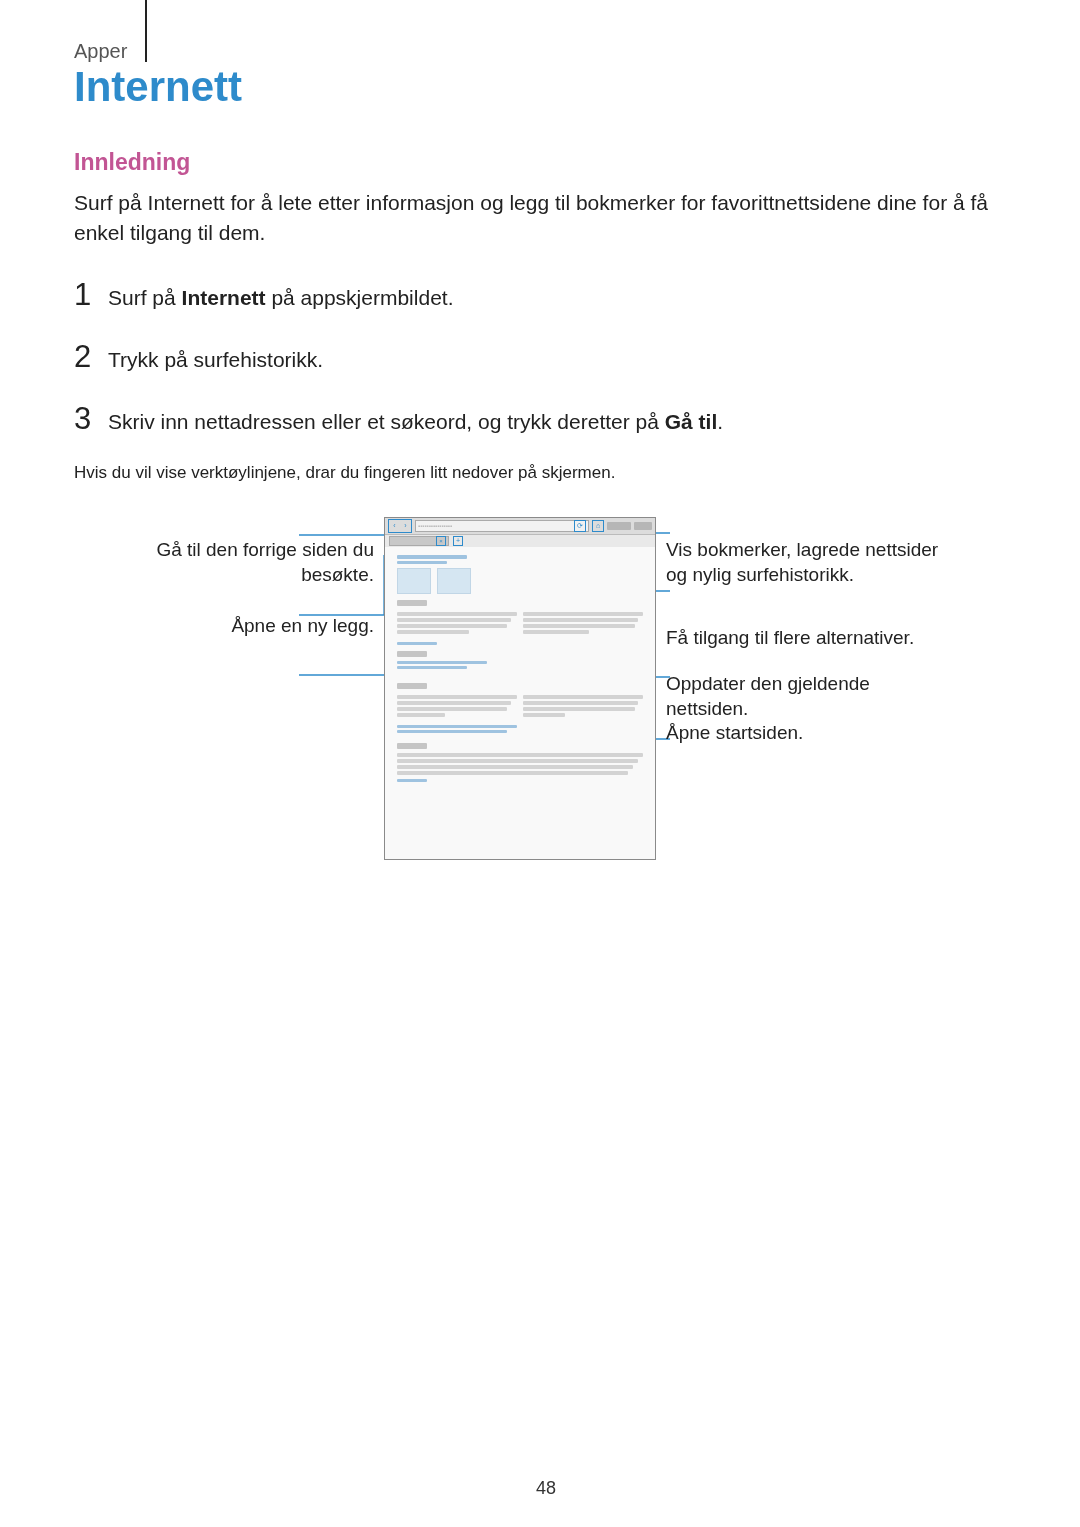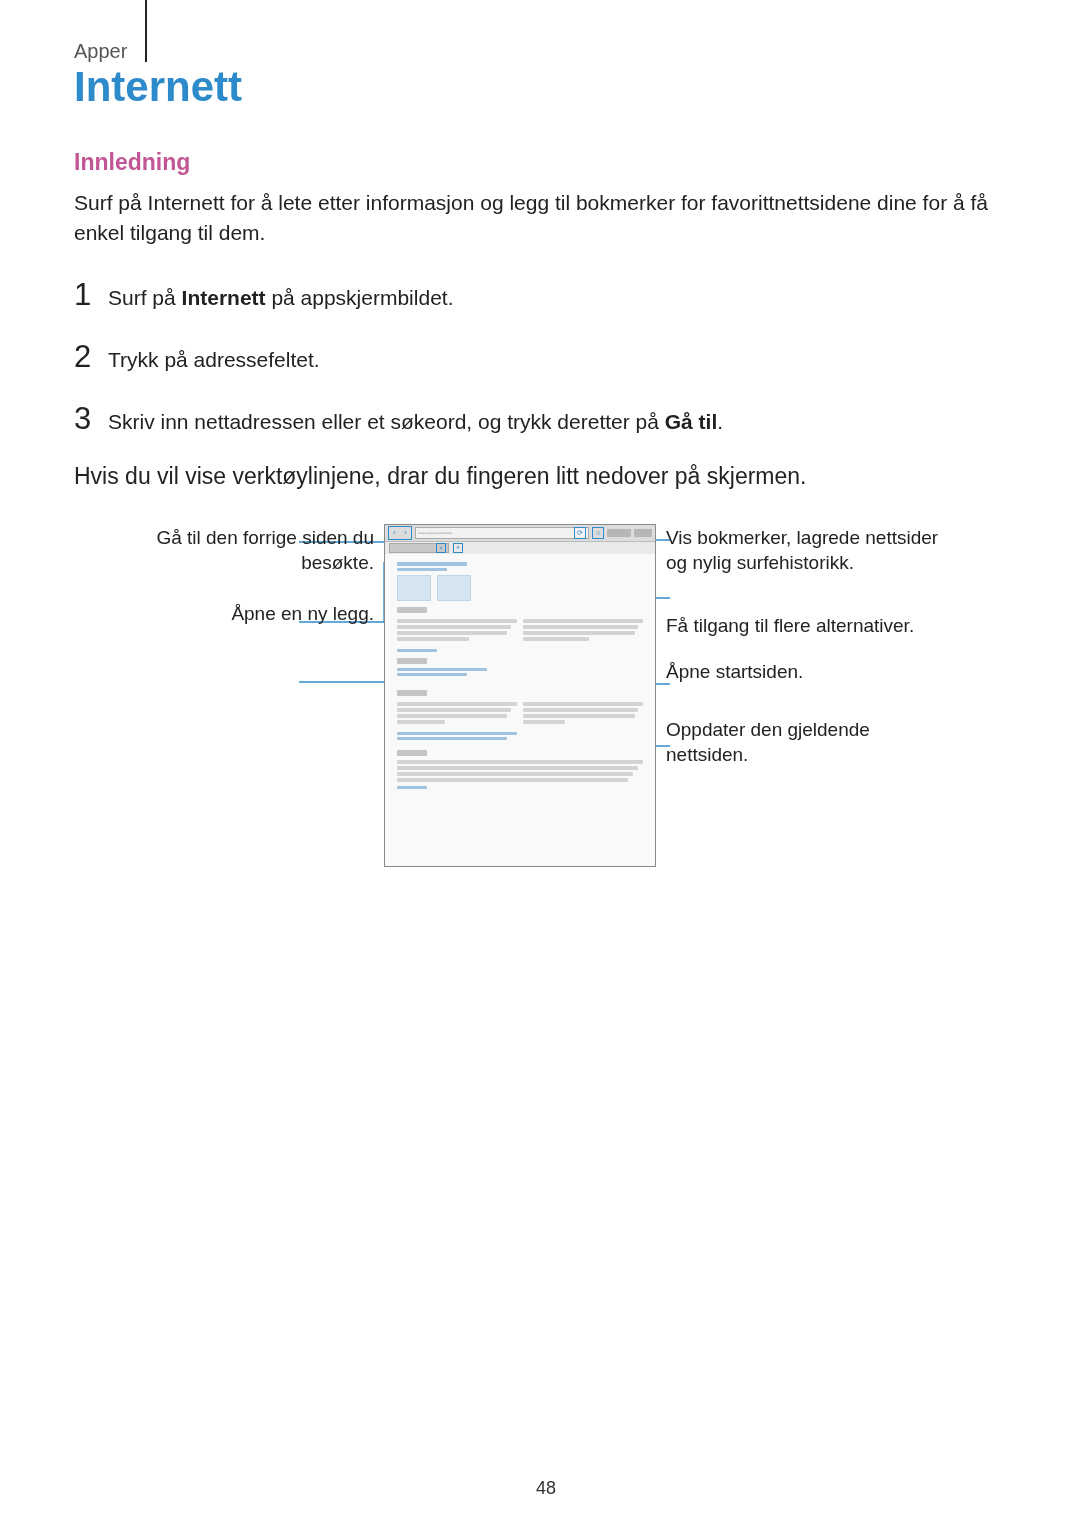--- a/index.html
+++ b/index.html
@@ -59,38 +59,39 @@
     font-size: 21px;
     color: #222;
   }
   ol.steps .num {
     font-size: 31px;
     font-weight: 500;
     width: 34px;
     flex-shrink: 0;
   }
   p.subnote {
-    font-size: 23px;
+    font-size: 17px;
     color: #222;
     margin: 6px 0 34px 0;
   }
 
   
   .diagram-row {
     display: flex;
     justify-content: center;
     align-items: flex-start;
     gap: 0;
     position: relative;
   }
   .labels-left, .labels-right {
     display: flex;
     flex-direction: column;
     font-size: 19px;
     color: #222;
+    margin-top: 19px;
   }
   .labels-left {
     align-items: flex-end;
     text-align: right;
     width: 240px;
     padding-top: 2px;
   }
   .labels-right {
     align-items: flex-start;
     text-align: left;
@@ -225,21 +226,21 @@
   <ol class="steps">
     <li>
       <span class="num">1</span>
       <span>
         <span>Surf på </span><b>Internett</b><span> på appskjermbildet.</span>
       </span>
     </li>
     <li>
       <span class="num">2</span>
       <span>
-        <span>Trykk på adressefeltet.</span><b></b><span></span>
+        <span>Trykk på surfehistorikk.</span><b></b><span></span>
       </span>
     </li>
     <li>
       <span class="num">3</span>
       <span>
         <span>Skriv inn nettadressen eller et søkeord, og trykk deretter på </span><b>Gå til</b><span>.</span>
       </span>
     </li>
   </ol>
 
@@ -348,20 +349,20 @@
           <div class="blur-grey-para" style="width:98%;"></div>
           <div class="blur-grey-para" style="width:96%;"></div>
           <div class="blur-grey-para" style="width:94%;"></div>
           <div class="blur-blue-line sm" style="width:30px;margin-top:4px;"></div>
         </div>
       </div>
 
       <div class="labels-right">
         <div class="lbl" style="height:88px;">Vis bokmerker, lagrede nettsider og nylig surfehistorikk.</div>
         <div class="lbl" style="height:46px;">Få tilgang til flere alternativer.</div>
+        <div class="lbl">Oppdater den gjeldende nettsiden.</div>
         <div class="lbl" style="height:58px;">Åpne startsiden.</div>
-        <div class="lbl">Oppdater den gjeldende nettsiden.</div>
       </div>
     </div>
   </div>
 
   <div class="page-number">48</div>
 </div>
 
 </body></html>

